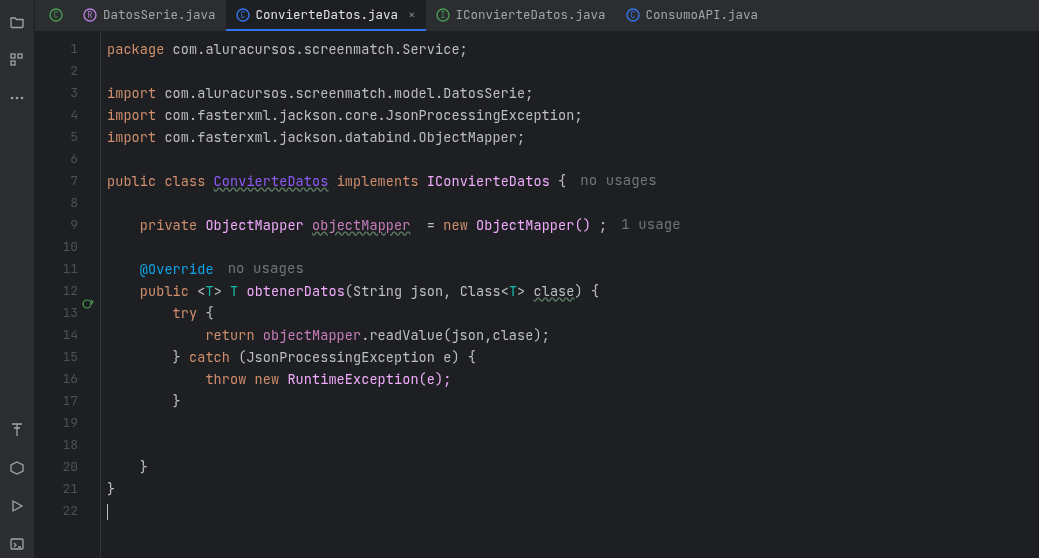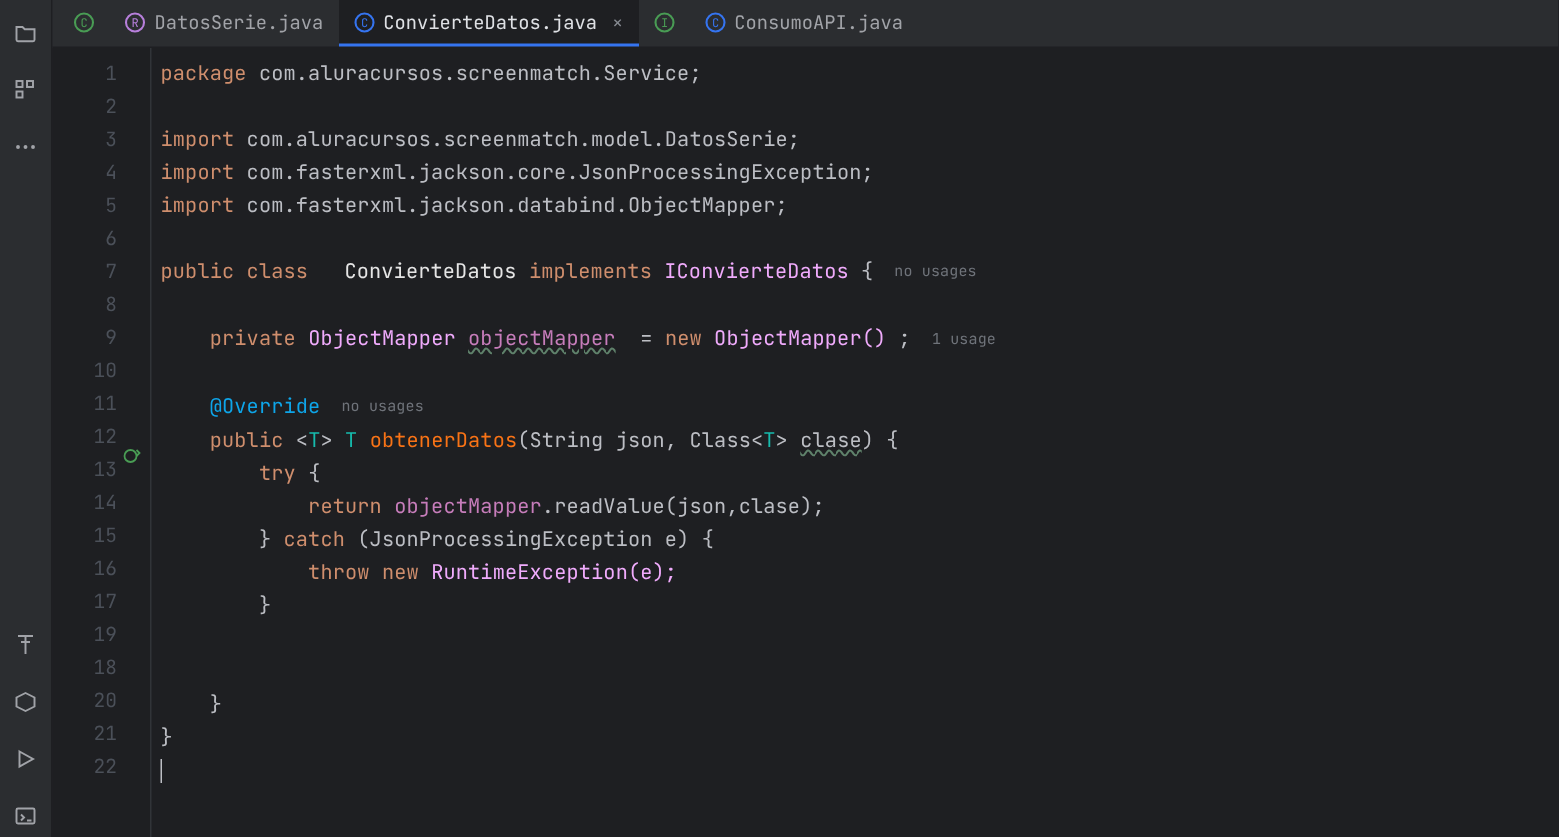--- a/index.html
+++ b/index.html
@@ -40,30 +40,30 @@
 .line-nums { flex:1; padding-right:4px;}
 .marks { width:18px; position:relative;}
 .code-area {
   flex:1; border-left:1px solid #313438; padding:6px 0 6px 6px; line-height:22px;
   font-size:13.5px; white-space:pre; letter-spacing:0.1px;
 }
 .k { color:#cf8e6d;margin-top:24px; }
 .str, .pkg { color:#bcbec4; }
 .cls { color:#f0abfc; }
 .type { color:#16baac;}
-.typeU { color:#e5e5e5; text-decoration-style:wavy; text-decoration-color:#5f826b;margin-left:16px;}
-.method { color:#f97316;margin-top:40px;}
+.typeU { color:#8b5cf6; text-decoration:underline; text-decoration-style:wavy; text-decoration-color:#5f826b;}
+.method { color:#f0abfc;margin-top:40px;}
 .field { color:#c77dbb; }
 .fieldU { color:#c77dbb; text-decoration:underline; text-decoration-style:wavy; text-decoration-color:#5f826b;}
 .ann { color:#0ea5e9;text-align:center; }
 .param { color:#bcbec4;}
 .paramU { color:#bcbec4; text-decoration:underline; text-decoration-style:wavy; text-decoration-color:#5f826b;}
 .punct { color:#bcbec4;}
 .hint {
-  color:#6f737a; font-size:10px; padding:0 4px; margin-left:10px;
+  color:#6f737a; font-size:14px; padding:0 4px; margin-left:10px;
   position:relative; top:-1px;
 }
 .interface-mark {
   position:absolute; left:0px; top:258px; color:#499c54; font-size:10px;
 }
 .caret {
   display:inline-block; width:1px; height:16px; background:#bcbec4; vertical-align:middle;
 }
 </style>
 </head>
@@ -143,20 +143,21 @@
       <span>ConvierteDatos.java</span>
       <span class="close">×</span>
     </div>
     <div class="tab">
       <span class="file-icon">
         <svg width="14" height="14" viewBox="0 0 14 14">
             <circle cx="7" cy="7" r="6" fill="none" stroke="#499c54" stroke-width="1.4"></circle>
             <text x="7" y="10" font-size="8" text-anchor="middle" fill="#499c54">I</text>
           </svg>
       </span>
+      <span>IConvierteDatos.java</span>
     </div>
     <div class="tab">
       <span class="file-icon">
         <svg width="14" height="14" viewBox="0 0 14 14">
             <circle cx="7" cy="7" r="6" fill="none" stroke="#3574f0" stroke-width="1.4"></circle>
             <text x="7" y="10" font-size="8" text-anchor="middle" fill="#3574f0">C</text>
           </svg>
       </span>
       <span>ConsumoAPI.java</span>
     </div>

